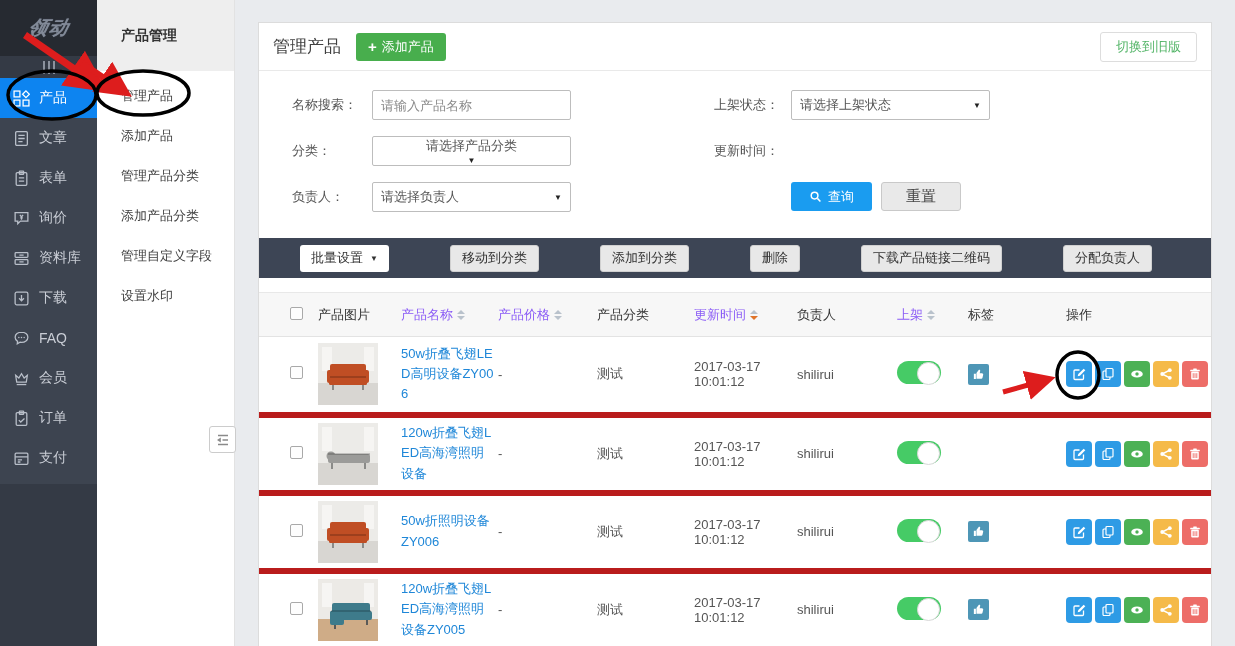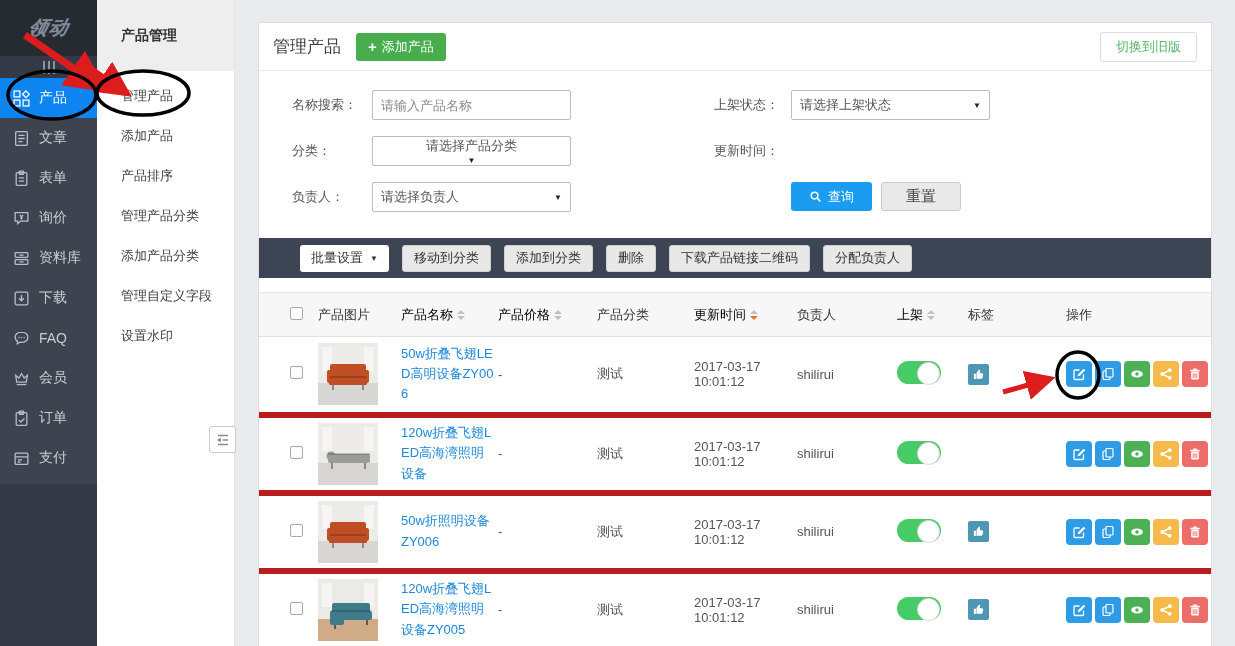--- a/index.html
+++ b/index.html
@@ -43,28 +43,28 @@
   .sel { display:flex; align-items:center; justify-content:space-between; padding:0 8px; color:#555; cursor:pointer; }
   .sel .caret { font-size:8px; color:#222; }
   .btn-query { position:absolute; left:532px; top:111px; width:81px; height:29px; background:#1a9cf0; border:none; border-radius:3px; color:#fff; font-size:13px; display:flex; align-items:center; justify-content:center; gap:6px; cursor:pointer; }
   .btn-query svg { width:13px; height:13px; stroke:#fff; stroke-width:1.6; fill:none; }
   .btn-reset { position:absolute; left:622px; top:111px; width:80px; height:29px; background:#e9e9e9; border:1px solid #c9c9c9; border-radius:3px; color:#444; font-size:15px; cursor:pointer; }
 
   
   .bulkbar { height:40px; background:#3d4555; display:flex; align-items:center; padding-left:41px; gap:13px; }
   .bulk-dd { height:27px; background:#fff; border:none; border-radius:3px; padding:0 11px; font-size:13px; color:#333; display:flex; align-items:center; gap:7px; cursor:pointer; }
   .bulk-dd .caret { font-size:8px; color:#333; }
-  .bulk-btn { height:27px; background:#e8e8e8; border:1px solid #d0d0d0; border-radius:3px; padding:0 11px; font-size:13px; color:#333; cursor:pointer; }
+  .bulk-btn { height:27px; background:#e8e8e8; border:1px solid #d0d0d0; border-radius:3px; padding:0 11px; font-size:13px; color:#333; cursor:pointer;margin-left:48px; }
 
   
   .table-wrap { margin-top:14px; }
   table { width:100%; border-collapse:collapse; table-layout:fixed; }
   thead tr { background:#f7f7f7; height:44px; border-top:1px solid #e8e8e8; border-bottom:1px solid #e3e3e3; }
   th { font-size:13px; font-weight:normal; color:#333; text-align:left;margin-top:32px; }
-  th.blue { color:#000000; cursor:pointer; }
+  th.blue { color:#8b5cf6; cursor:pointer; }
   tbody tr { height:78px; border-bottom:6px solid #b91c1c; }
   td { font-size:13px; color:#555; vertical-align:middle; }
   .cb { display:inline-block; width:13px; height:13px; border:1px solid #a9a9a9; border-radius:2px; background:#fdfdfd; cursor:pointer; }
   th .cb { margin-left:31px; } td .cb { margin-left:31px; }
   .th-img,.td-img { padding-left:15px; }
   .product-img { width:60px; height:62px; display:block; cursor:pointer; }
   .name-link { color:#1f87d8; line-height:1.55; word-break:break-all; cursor:pointer; display:block; width:96px; }
   .th-sw,.td-sw { padding-left:15px; }
   .th-tag,.td-tag { padding-left:11px; }
   .th-op,.td-op { padding-left:41px; }
@@ -175,21 +175,20 @@
         </svg>
       <span>支付</span>
     </div>
   </div>
 </div>
 
 <div class="sb2">
   <div class="sb2-head">产品管理</div>
   <div class="sb2-item">管理产品</div>
   <div class="sb2-item">添加产品</div>
-  <div class="sb2-item">产品排序</div>
   <div class="sb2-item">管理产品分类</div>
   <div class="sb2-item">添加产品分类</div>
   <div class="sb2-item">管理自定义字段</div>
   <div class="sb2-item">设置水印</div>
 </div>
 <div class="collapse-btn" style="left:209px;">
   <svg viewBox="0 0 14 14">
       <path d="M2 2.5h10 M6.5 7h5.5 M2 11.5h10" fill="none"></path>
       <path d="M1 7 L4.8 4.6 v4.8 z" stroke="none"></path>
     </svg>

